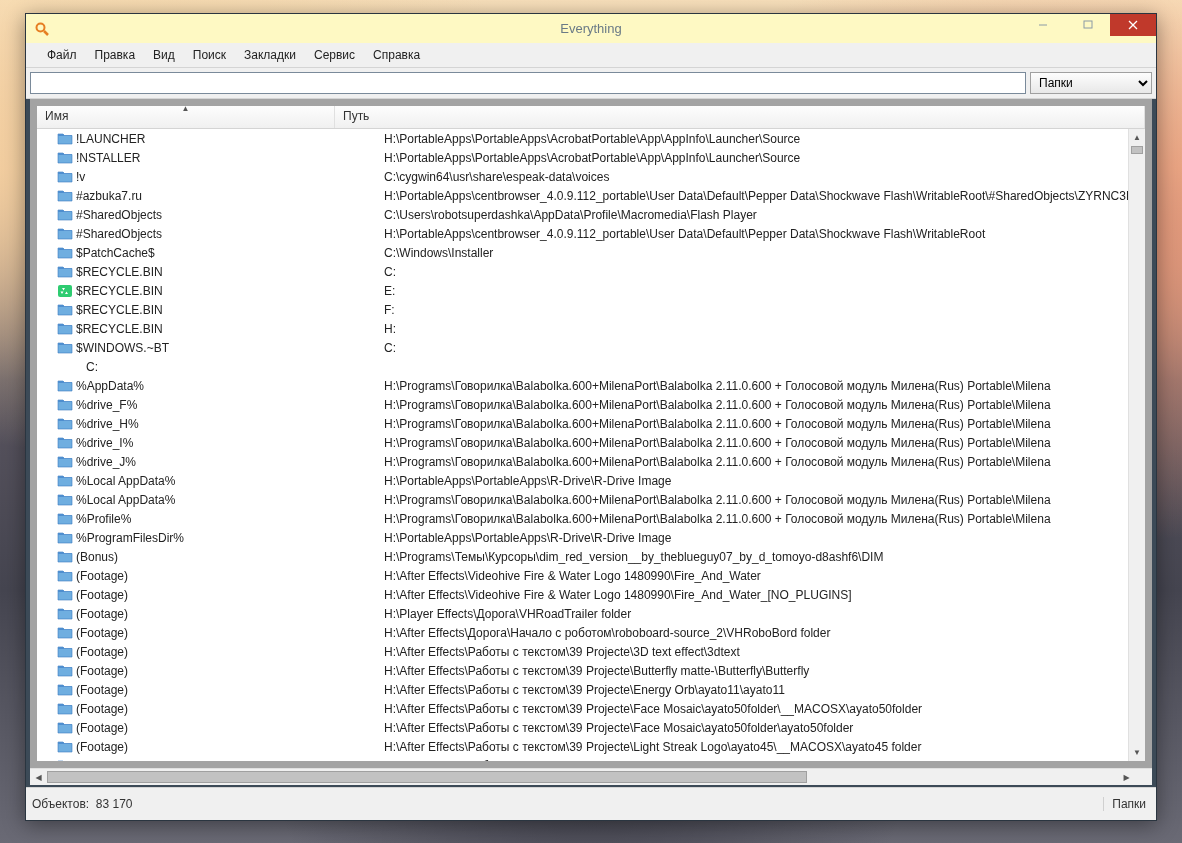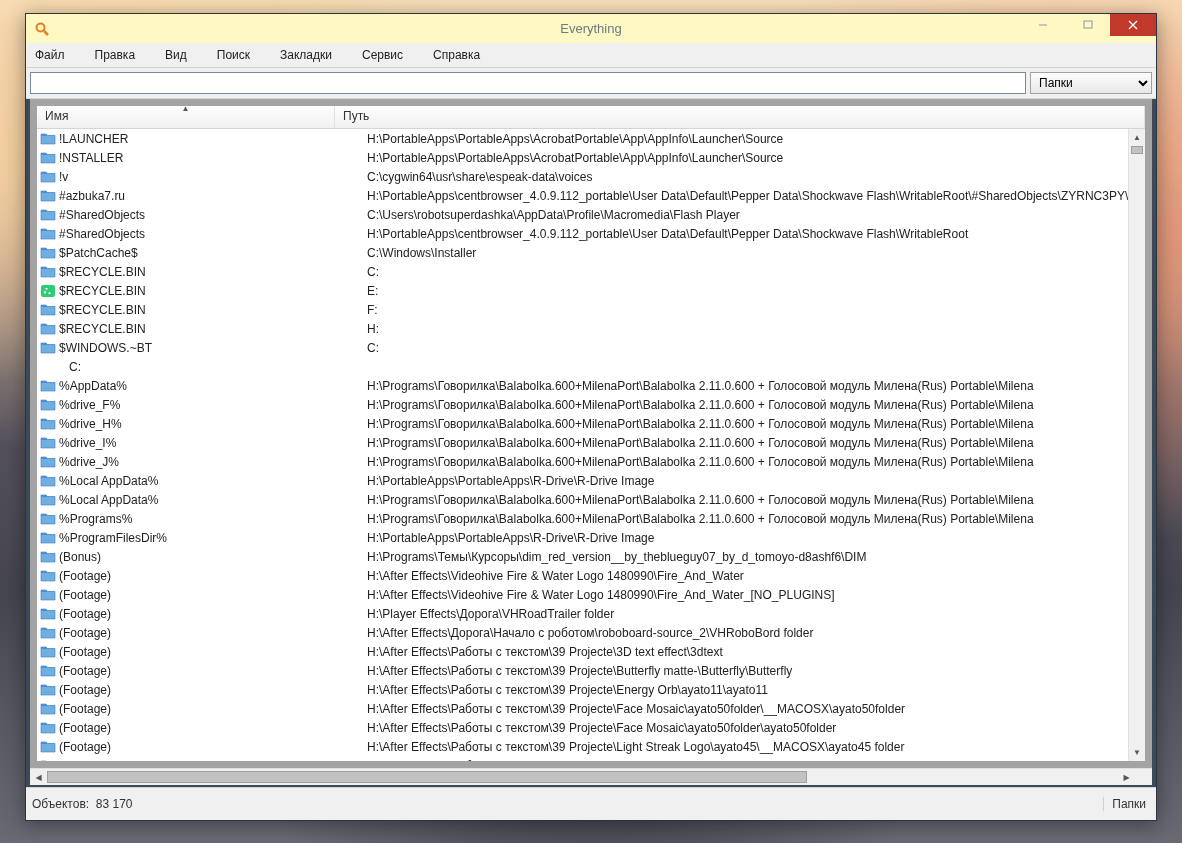--- a/index.html
+++ b/index.html
@@ -76,22 +76,22 @@
   }
   .win-btn.close {
     background: #c0392b;
     color: #fff;
     width: 46px;
   }
   .menubar {
     background: #f0f0f0;
     border-bottom: 1px solid #d4d4d4;
     display: flex;
-    padding: 2px 0;
-    gap: 12px;
+    padding: 2px 12px;
+    gap: 0;
   }
   .menu-item {
     padding: 3px 9px;
     color: #222;
     cursor: pointer;
   }
   .search-row {
     background: #f0f0f0;
     padding: 4px;
     display: flex;
@@ -145,20 +145,21 @@
     left: 50%;
     top: -2px;
     transform: translateX(-50%);
     font-size: 8px;
     color: #555;
   }
   .rows-wrap {
     flex: 1;
     overflow: hidden;
     position: relative;
+    padding-left: 17px;
   }
   .rows {
     overflow: hidden;
   }
   .row {
     display: flex;
     height: 19px;
     align-items: center;
     color: #222;
   }
@@ -521,21 +522,21 @@
               <span>%Local AppData%</span>
             </div>
             <div class="cell-path">H:\Programs\Говорилка\Balabolka.600+MilenaPort\Balabolka 2.11.0.600 + Голосовой модуль Милена(Rus) Portable\Milena</div>
           </div>
           <div class="row">
             <div class="cell-name">
               <span class="folder-icon"><svg width="16" height="16" viewBox="0 0 16 16">
                   <path d="M1 3 h5 l1.5 1.5 H15 V13 H1 Z" fill="#6faee0" stroke="#3a7abf" stroke-width="0.6"></path>
                   <path d="M1 3 h5 l1.5 1.5 H15 V5 H1 Z" fill="#4e8ecf"></path>
                 </svg></span>
-              <span>%Programs%</span>
+              <span>%Profile%</span>
             </div>
             <div class="cell-path">H:\Programs\Говорилка\Balabolka.600+MilenaPort\Balabolka 2.11.0.600 + Голосовой модуль Милена(Rus) Portable\Milena</div>
           </div>
           <div class="row">
             <div class="cell-name">
               <span class="folder-icon"><svg width="16" height="16" viewBox="0 0 16 16">
                   <path d="M1 3 h5 l1.5 1.5 H15 V13 H1 Z" fill="#6faee0" stroke="#3a7abf" stroke-width="0.6"></path>
                   <path d="M1 3 h5 l1.5 1.5 H15 V5 H1 Z" fill="#4e8ecf"></path>
                 </svg></span>
               <span>%ProgramFilesDir%</span>

